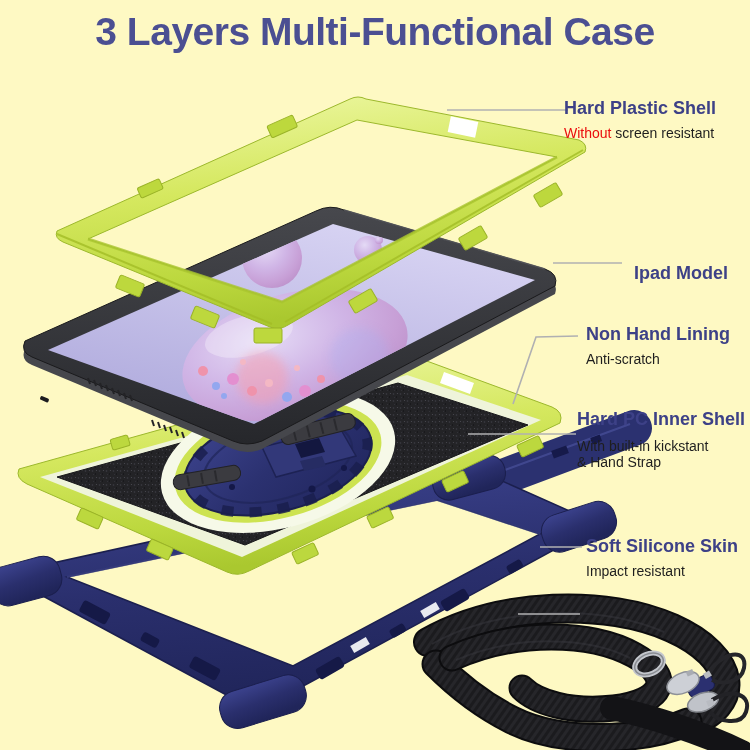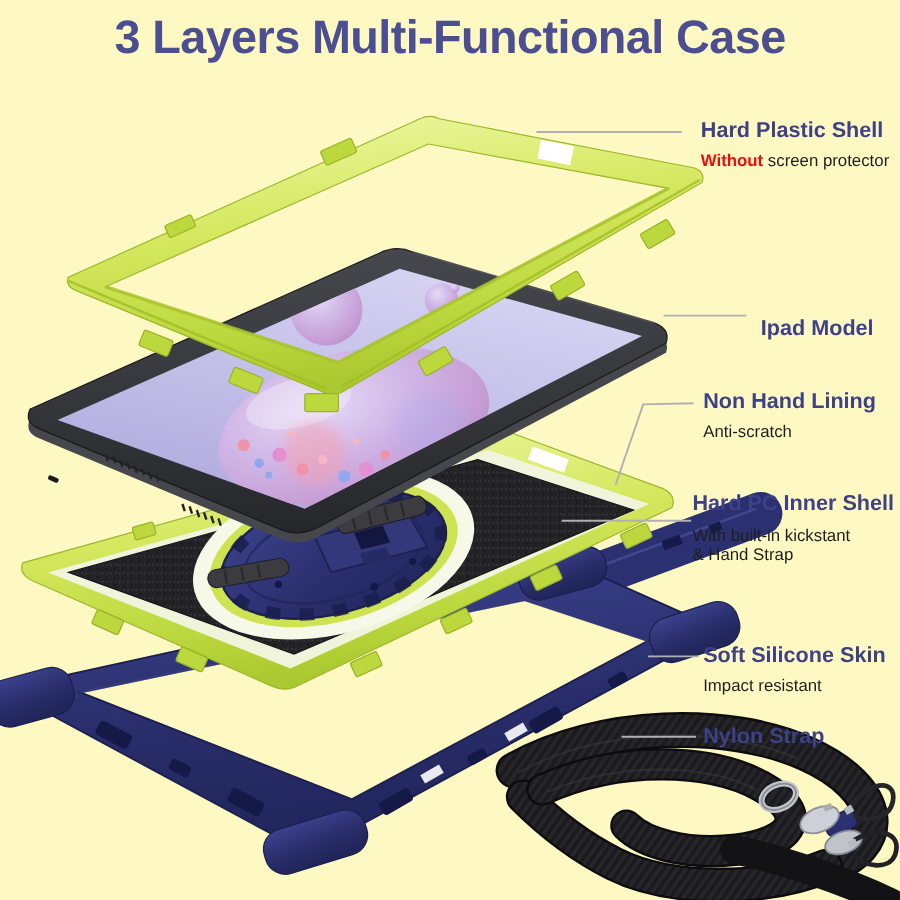--- a/index.html
+++ b/index.html
@@ -6,21 +6,21 @@
   .page{position:relative;width:750px;height:750px;background:#fef9c3;overflow:hidden;
         font-family:"Liberation Sans",sans-serif;}
   .page svg{position:absolute;left:0;top:0;}
   .title{position:absolute;left:0;right:0;top:10px;margin:0;text-align:center;
          font-size:39px;font-weight:bold;color:#4b4f92;letter-spacing:-0.5px;}
   .subtitle{position:absolute;left:0;right:0;top:58px;text-align:center;
             font-size:23px;color:#141414;}
   .callout{position:absolute;}
   .callout .label{font-size:18px;font-weight:bold;color:#3d4187;white-space:nowrap;line-height:1.1;}
   .callout .desc{font-size:14px;color:#1e1e1e;margin-top:6px;white-space:nowrap;line-height:1.15;}
-  .callout .desc .em{color:#ea0d0d;font-weight:bold;}
+  .callout .desc .em{color:#ea0d0d;font-weight:normal;}
 </style>
 </head>
 <body>
 
 <div class="page">
 
 <svg width="750" height="750" viewBox="0 0 750 750">
   <defs>
     <linearGradient id="limG" x1="0" y1="0" x2="0.25" y2="1">
       <stop offset="0" stop-color="#f0f9ac"></stop>
@@ -318,23 +318,23 @@
     <line x1="553" y1="263" x2="622" y2="263"></line>
     <polyline points="513,404 536,337 578,336"></polyline>
     <line x1="468" y1="434" x2="576" y2="434"></line>
     <line x1="540" y1="547" x2="582" y2="547"></line>
     <line x1="518" y1="614" x2="580" y2="614"></line>
   </g>
 </svg>
 
 <h1 class="title">3 Layers Multi-Functional Case</h1>
 
-<div class="callout" style="left:584px;top:99px;">
+<div class="callout" style="left:564px;top:99px;">
   <div class="label">Hard Plastic Shell</div>
-  <div class="desc"><span class="em">Without</span><span> screen protector</span></div>
+  <div class="desc"><span class="em">Without</span><span> screen resistant</span></div>
 </div>
 
 <div class="callout" style="left:634px;top:264px;">
   <div class="label">Ipad Model</div>
 </div>
 
 <div class="callout" style="left:586px;top:325px;">
   <div class="label">Non Hand Lining</div>
   <div class="desc">Anti-scratch</div>
 </div>
@@ -344,16 +344,15 @@
   <div class="desc" style="margin-top:8px;">With built-in kickstant</div>
   <div class="desc" style="margin-top:0;">&amp; Hand Strap</div>
 </div>
 
 <div class="callout" style="left:586px;top:537px;">
   <div class="label">Soft Silicone Skin</div>
   <div class="desc">Impact resistant</div>
 </div>
 
 <div class="callout" style="left:586px;top:604px;">
-  <div class="label">Nylon Strap</div>
 </div>
 
 </div>
 
 </body></html>

